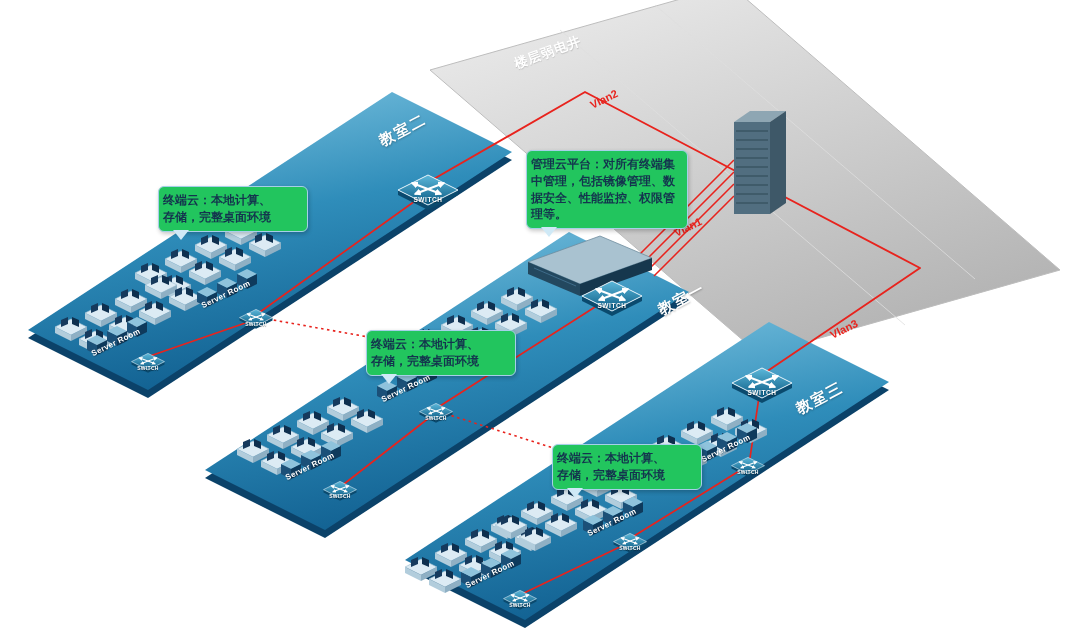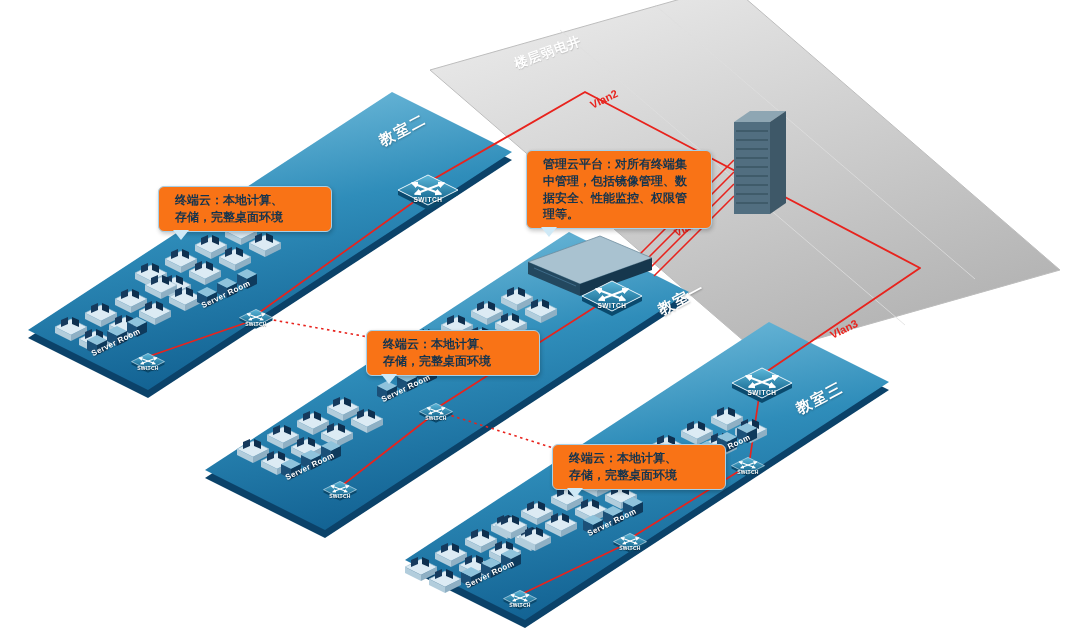--- a/index.html
+++ b/index.html
@@ -12,22 +12,22 @@
     position:absolute; color:#ffffff; font-weight:bold;
     transform-origin:left top; white-space:nowrap; pointer-events:none;
   }
   .area  { font-size:13px; letter-spacing:1px; transform:rotate(-20deg); text-shadow:0 1px 1px rgba(0,0,0,.15); }
   .room  { font-size:15px; letter-spacing:2px; transform:rotate(-28deg); text-shadow:0 1px 2px rgba(0,0,0,.3); }
   .vlan  { font-size:11px; color:#e8231d; font-weight:600; transform:rotate(-26deg); }
   .sr    { font-size:8px;  transform:rotate(-26deg); letter-spacing:.3px; text-shadow:0 1px 1px rgba(0,0,0,.35); }
   .swlbl { font-size:6.5px; letter-spacing:.6px; text-align:center; width:60px; text-shadow:0 1px 1px rgba(0,0,0,.4); }
   .swlbl.mini { font-size:5px; width:30px; letter-spacing:.3px; }
   .callout {
-    position:absolute; background:#f97316; border:1px solid #a6d0e8;
-    border-radius:6px; padding:5px 16px; font-size:12px; font-weight:bold;
+    position:absolute; background:#22c55e; border:1px solid #a6d0e8;
+    border-radius:6px; padding:5px 4px; font-size:12px; font-weight:bold;
     color:#14344e; line-height:1.4; white-space:pre-line;
     box-shadow:1px 2px 4px rgba(0,0,0,.22); z-index:5;
   }
   .callout::after {
     content:""; position:absolute; left:14px; bottom:-9px; width:0; height:0;
     border-left:8px solid transparent; border-right:8px solid transparent;
     border-top:10px solid #cfe9f6;
   }
 </style>
 </head>

